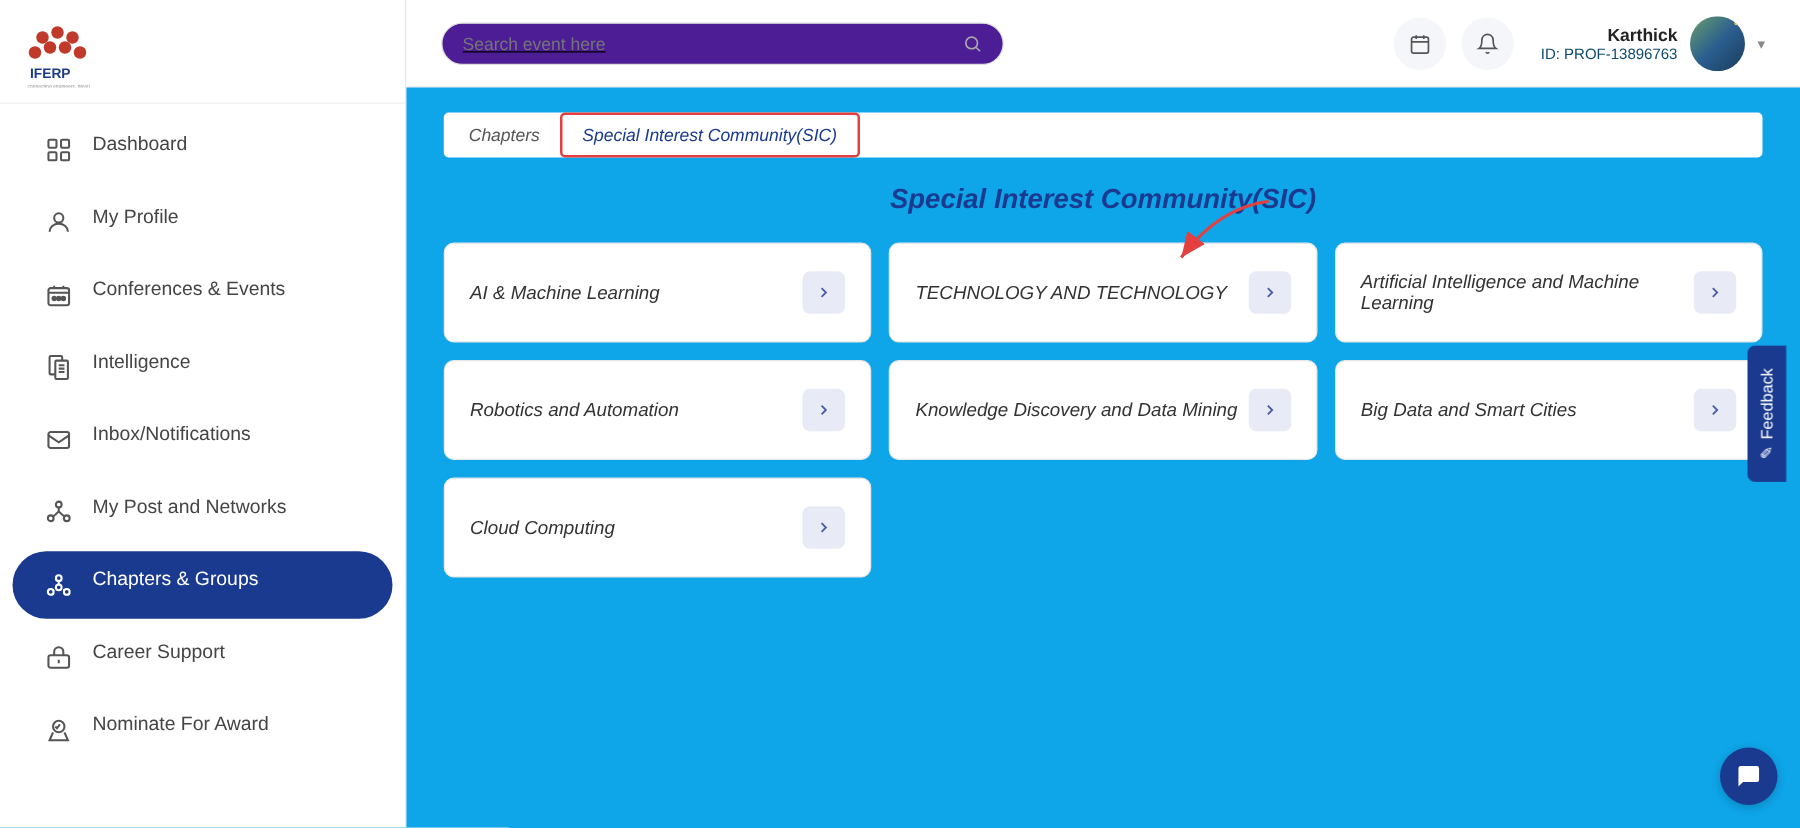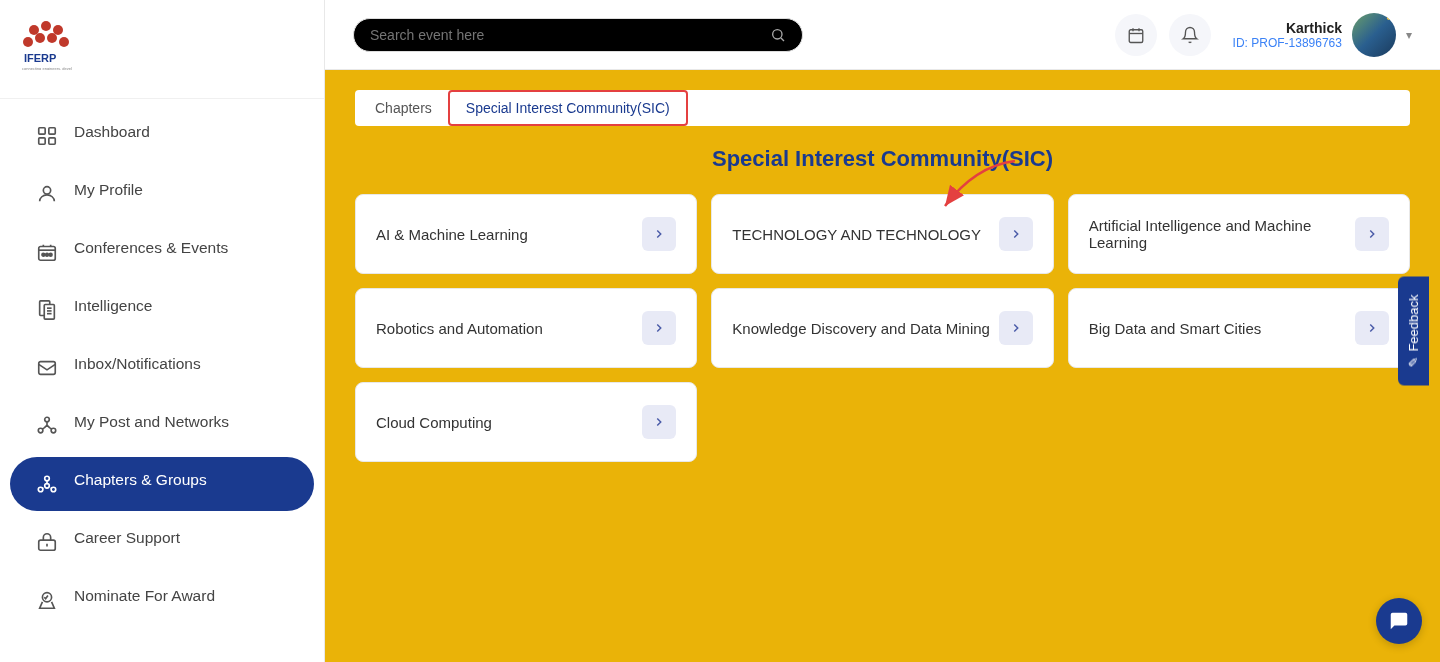--- a/index.html
+++ b/index.html
@@ -10,21 +10,21 @@
       width: 325px;
       min-width: 325px;
       background: #fff;
       height: 662px;
       display: flex;
       flex-direction: column;
       border-right: 1px solid #e8e8e8;
       overflow: hidden;
     }
     .sidebar-logo {
-      padding: 18px 20px 28px 20px;
+      padding: 18px 20px 12px 20px;
       border-bottom: 1px solid #f0f0f0;
       display: flex;
       align-items: flex-start;
       gap: 10px;
     }
     .logo-icon {
       width: 52px;
       height: 52px;
     }
     .sidebar-nav {
@@ -80,21 +80,22 @@
       height: 70px;
     }
     .search-bar {
       flex: 1;
       max-width: 450px;
       display: flex;
       align-items: center;
       border: 1px solid #ddd;
       border-radius: 25px;
       padding: 8px 16px;
-      background: #000000;
+      background: #4c1d95;
+      text-decoration: underline;
     }
     .search-bar input {
       border: none;
       outline: none;
       flex: 1;
       font-size: 14px;
       color: #888;
       background: transparent;
     }
     .header-icons {
@@ -115,21 +116,21 @@
       justify-content: center;
     }
     .user-info {
       display: flex;
       align-items: center;
       gap: 10px;
       margin-left: 10px;
     }
     .user-text { text-align: right; }
     .user-name { font-weight: 600; font-size: 14px; color: #222; }
-    .user-id { font-size: 12px; color: #3b82f6; }
+    .user-id { font-size: 12px; color: #0c4a6e; }
     .user-avatar {
       width: 44px;
       height: 44px;
       border-radius: 50%;
       overflow: hidden;
       background: linear-gradient(135deg, #4a7c59, #2d5a8e, #1a3a6b);
       display: flex; align-items: center; justify-content: center;
       position: relative;
     }
     .user-avatar-img {
@@ -143,21 +144,22 @@
       right: -2px;
       font-size: 10px;
     }
     .chevron-down { font-size: 12px; color: #888; cursor: pointer; }
 
     
     .content-area {
       flex: 1;
       padding: 20px 30px;
       overflow-y: auto;
-      background: #eab308;
+      background: #0ea5e9;
+      font-style: italic;
     }
 
     
     .breadcrumb-tabs {
       display: flex;
       align-items: center;
       gap: 0;
       margin-bottom: 20px;
       background: #fff;
       padding: 0 4px;

